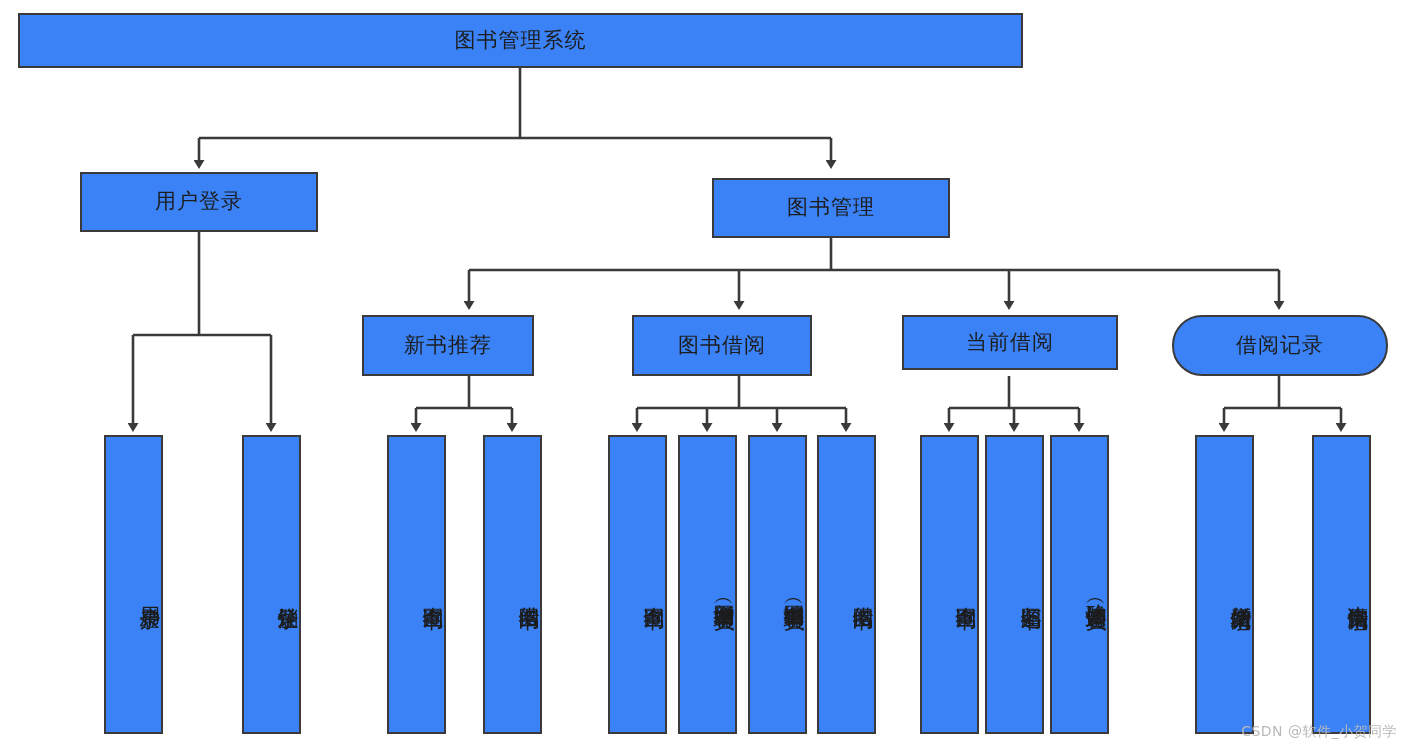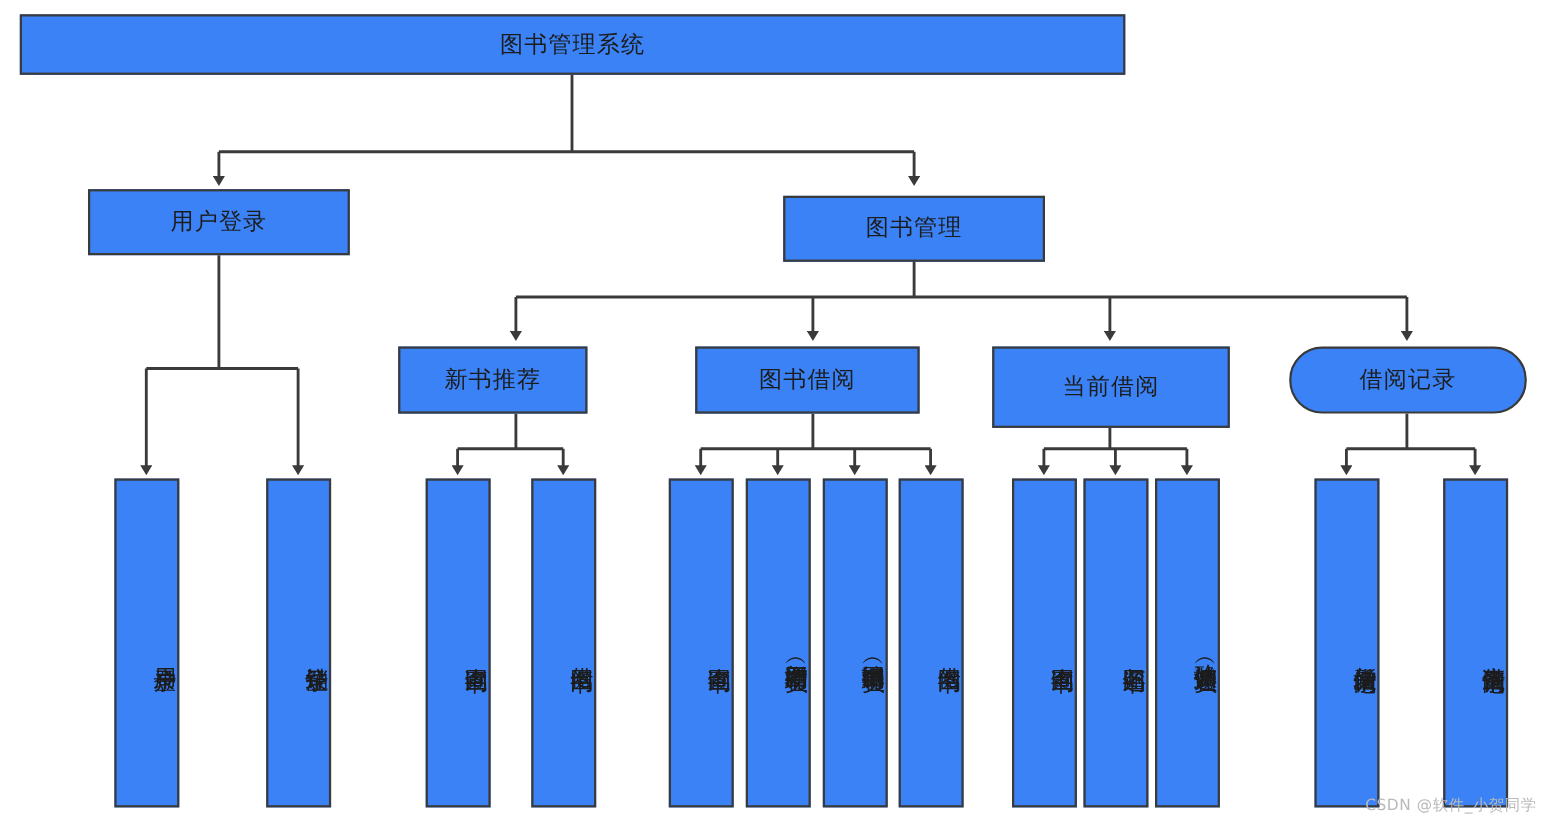--- a/index.html
+++ b/index.html
@@ -130,24 +130,24 @@
   <div class="node h" style="left:80px; top:172px; width:238px; height:60px;">
     <span>用户登录</span>
   </div>
   <div class="node h" style="left:712px; top:178px; width:238px; height:60px;">
     <span>图书管理</span>
   </div>
 
   <div class="node h" style="left:362px; top:315px; width:172px; height:61px;">
     <span>新书推荐</span>
   </div>
-  <div class="node h" style="left:632px; top:315px; width:204px; height:61px;">
+  <div class="node h" style="left:632px; top:315px; width:180px; height:61px;">
     <span>图书借阅</span>
   </div>
-  <div class="node h" style="left:902px; top:315px; width:216px; height:74px;">
+  <div class="node h" style="left:902px; top:315px; width:216px; height:55px;">
     <span>当前借阅</span>
   </div>
   <div class="node h" style="left:1172px; top:315px; width:216px; height:61px;border-radius:30px;">
     <span>借阅记录</span>
   </div>
 
   <div class="node v" style="left:104px; top:435px; width:59px; height:299px;">
     <span class="vlabel">用户登录</span>
   </div>
   <div class="node v" style="left:242px; top:435px; width:59px; height:299px;">

